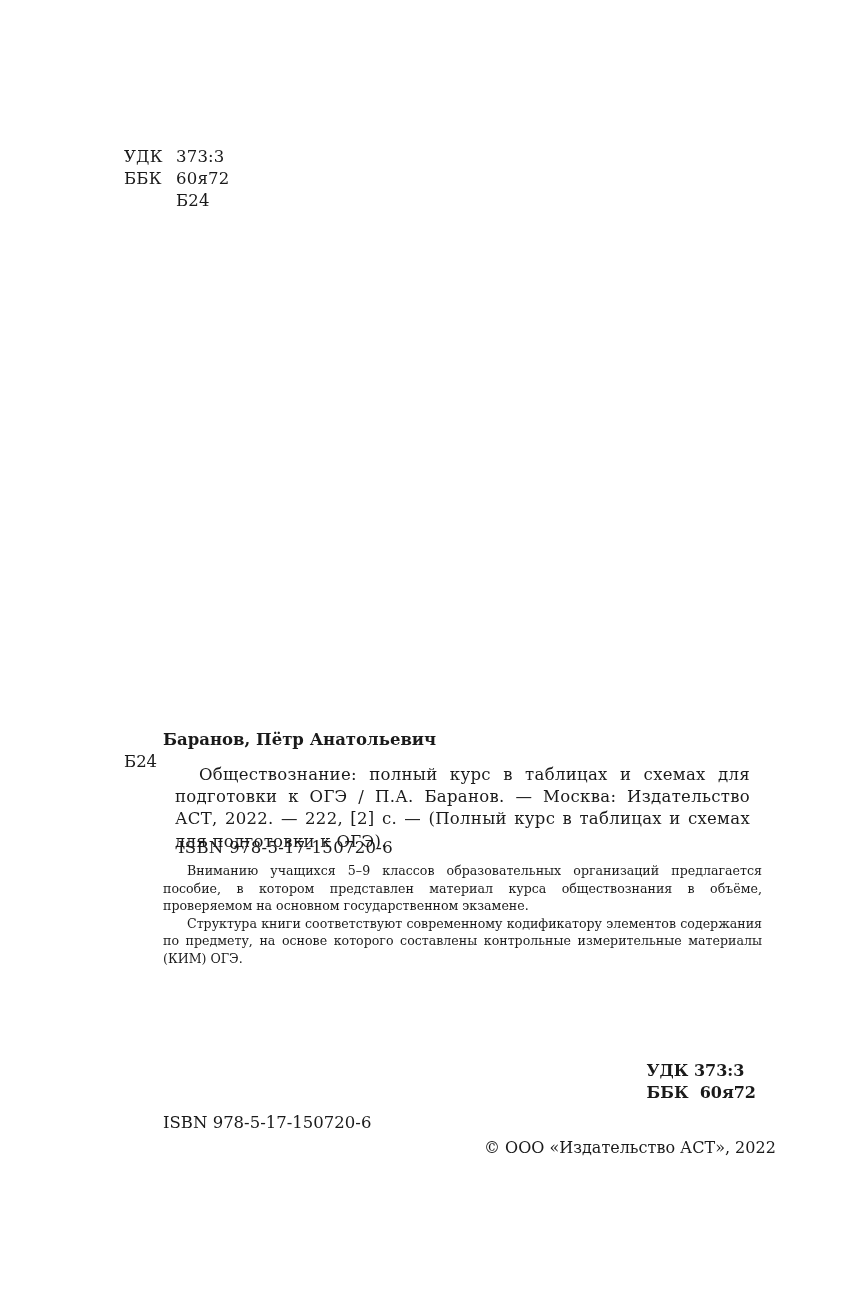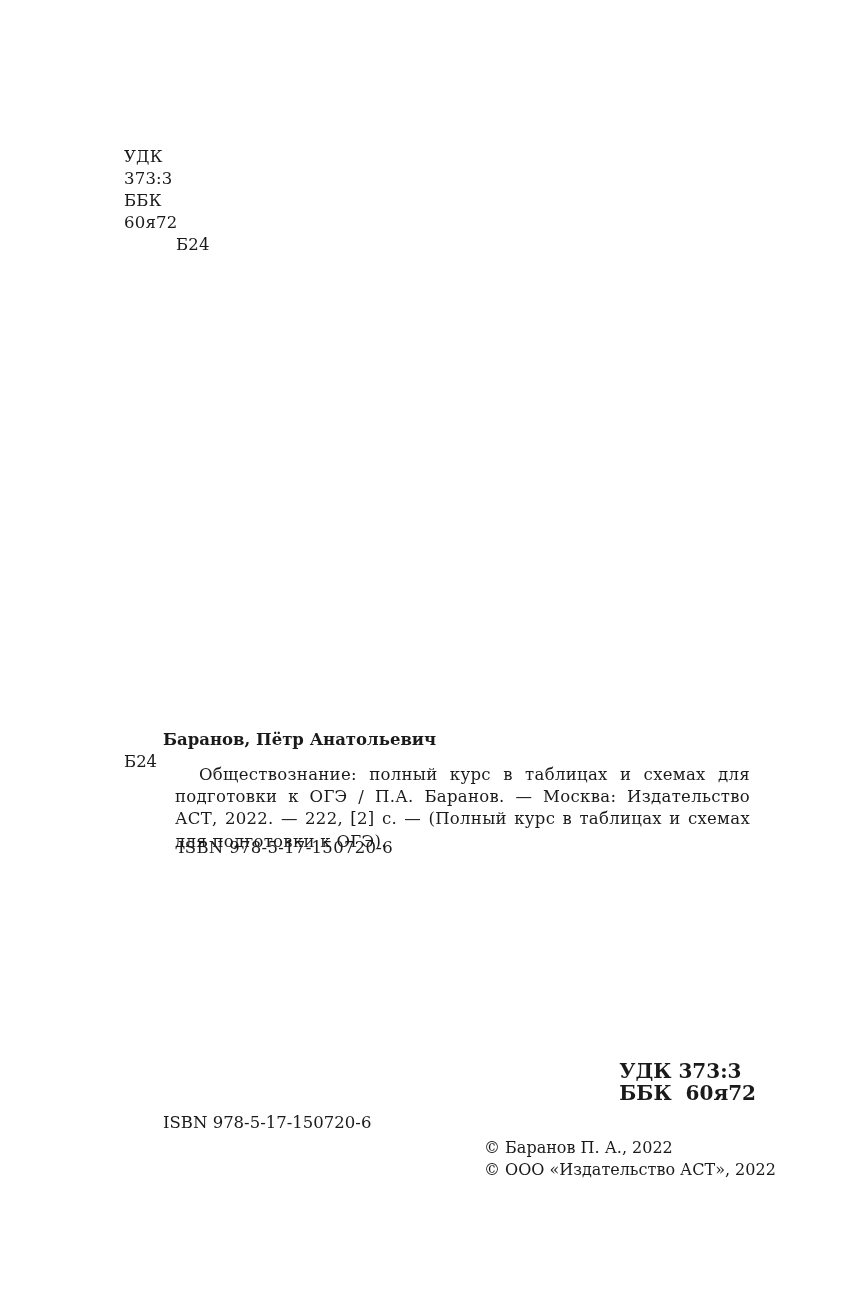--- a/index.html
+++ b/index.html
@@ -3,40 +3,40 @@
 <meta charset="utf-8">
 <style>
   html, body { margin: 0; padding: 0; background: #ffffff; }
   body {
     width: 844px; height: 1311px; position: relative; overflow: hidden;
     font-family: "DejaVu Serif", "Liberation Serif", serif;
     color: #1a1a1a;
   }
   .abs { position: absolute; }
   .codes-top { left: 124px; top: 146px; font-size: 16.5px; line-height: 22px; letter-spacing: 0.2px; }
-  .codes-top .row { display: flex; white-space: nowrap; flex-direction: column; }
+  .codes-top .row { display: flex; white-space: nowrap; }
   .codes-top .k { width: 52px; }
   .codes-top .indent { padding-left: 52px; }
 
   .author { left: 163px; top: 730px; font-size: 16.5px; font-weight: bold; white-space: nowrap; }
   .call { left: 124px; top: 752px; font-size: 16.5px; }
   .entry {
     left: 163px; top: 752px; width: 599px;
     font-size: 16.5px; line-height: 22.2px; text-align: justify; letter-spacing: 0.3px;
   }
   .entry p { margin: 12px; text-indent: 24px; text-align-last: left; }
   .isbn1 { left: 178px; top: 838px; font-size: 16.5px; letter-spacing: 0.3px; white-space: nowrap; }
 
   .abstract {
     left: 163px; top: 862px; width: 599px;
     font-size: 12.6px; line-height: 17.6px; text-align: justify;
   }
   .abstract p { margin: 0; text-indent: 24px; }
 
-  .codes-bottom { right: 88px; top: 1060px; font-size: 20px; font-weight: bold; line-height: 22px; text-align: left; }
+  .codes-bottom { right: 88px; top: 1060px; font-size: 16px; font-weight: bold; line-height: 22px; text-align: left; }
   .codes-bottom .row { white-space: nowrap; }
 
   .isbn2 { left: 163px; top: 1113px; font-size: 16.5px; white-space: nowrap; }
   .copyright { left: 484px; top: 1137px; font-size: 16px; line-height: 22px; white-space: nowrap; }
 </style>
 </head>
 <body>
 
 <div class="abs codes-top">
   <div class="row">
@@ -53,25 +53,26 @@
 </div>
 
 <div class="abs author">Баранов, Пётр Анатольевич</div>
 <div class="abs call">Б24</div>
 <div class="abs entry">
   <p>Обществознание: полный курс в таблицах и схемах для подготовки к ОГЭ / П.А. Баранов. — Москва: Издательство АСТ, 2022. — 222, [2] с. — (Полный курс в таблицах и схемах для подготовки к ОГЭ).</p>
 </div>
 <div class="abs isbn1">ISBN 978-5-17-150720-6</div>
 
 <div class="abs abstract">
+  <p>Вниманию учащихся 5–9 классов образовательных организаций предлагается пособие, в котором представлен материал курса обществознания в объёме, проверяемом на основном государственном экзамене.</p>
+  <p>Структура  книги соответствуют современному кодификатору элементов содержания по предмету, на основе которого составлены контрольные измерительные материалы (КИМ) ОГЭ.</p>
 </div>
 
 <div class="abs codes-bottom">
   <div class="row">УДК 373:3</div>
   <div class="row" style="white-space:pre;">ББК  60я72</div>
 </div>
 
 <div class="abs isbn2">ISBN 978-5-17-150720-6</div>
 
 <div class="abs copyright">
-  <div>© Баранов П. А., 2022</div>
   <div>© ООО «Издательство АСТ», 2022</div>
 </div>
 
 </body></html>

